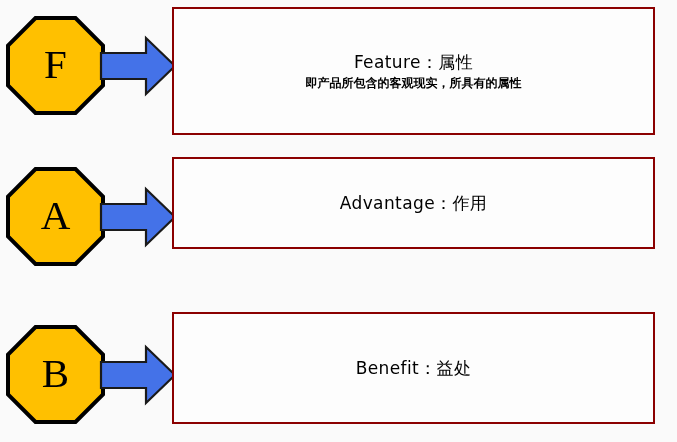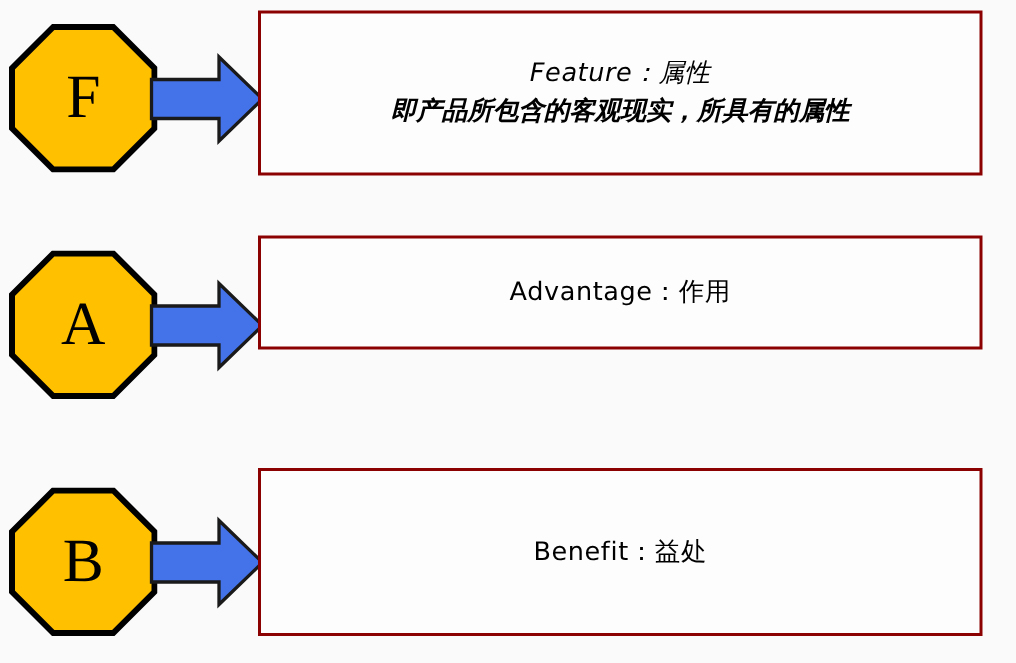--- a/index.html
+++ b/index.html
@@ -95,40 +95,40 @@
     white-space: nowrap;
   }
   .line-title {
     font-family: "DejaVu Sans", "Liberation Sans", sans-serif;
     font-size: 17px;
     letter-spacing: 0.4px;
     line-height: 1.45;
   }
   .line-desc {
     font-family: "DejaVu Sans", "Liberation Sans", sans-serif;
-    font-size: 17px;
+    font-size: 12px;
     font-weight: bold;
     line-height: 1.45;
   }
 
   
   .row-0 { top: 0px;   height: 130px; }
   .row-1 { top: 152px; height: 120px; }
   .row-2 { top: 306px; height: 126px; }
 
   .row-0 .octagon-wrap { top: 16px; }
   .row-1 .octagon-wrap { top: 15px; }
   .row-2 .octagon-wrap { top: 19px; }
 
   .row-0 .arrow-wrap { top: 35px; }
   .row-1 .arrow-wrap { top: 34px; }
   .row-2 .arrow-wrap { top: 38px; }
 
-  .row-0 .textbox { top: 7px;  height: 110px; font-style: italic; }
-  .row-1 .textbox { top: 5px;  height: 76px; gap: 24px; }
+  .row-0 .textbox { top: 7px;  height: 128px; }
+  .row-1 .textbox { top: 5px;  height: 92px; gap: 24px; }
   .row-2 .textbox { top: 6px;  height: 112px; }
 </style>
 </head>
 <body>
 
 <div id="diagram">
 
   <div class="row row-0">
 
     <div class="octagon-wrap">

